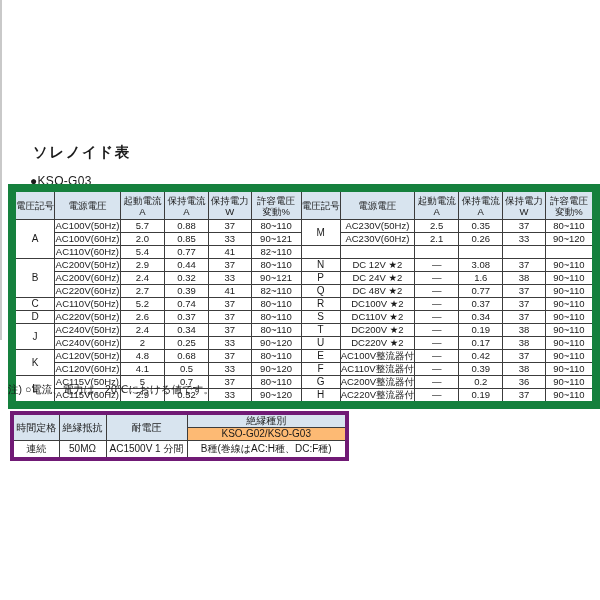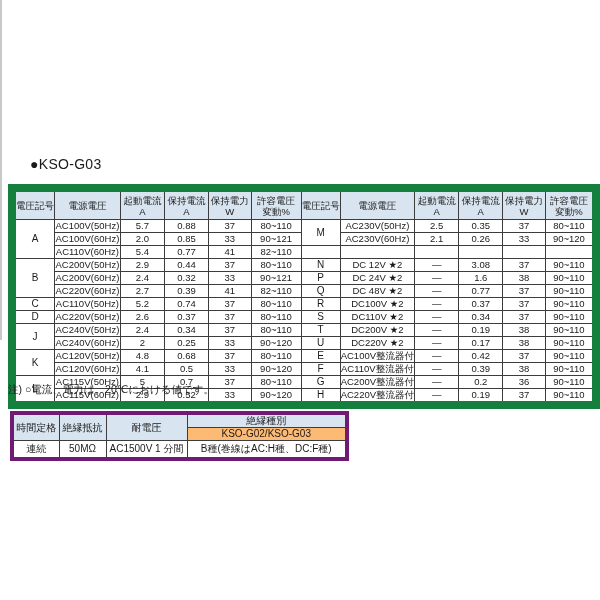--- a/index.html
+++ b/index.html
@@ -3,21 +3,21 @@
 <meta charset="utf-8">
 <style>
   html,body{margin:0;padding:0;}
   body{
     width:600px;height:600px;background:#ffffff;position:relative;overflow:hidden;
     font-family:"Liberation Sans","DejaVu Sans",sans-serif;color:#1a1a1a;
   }
   .screen{position:absolute;inset:0;}
   .edge-artifact{position:absolute;left:0;top:134;width:2px;height:340px;background:#c9c9c9;}
   .title{position:absolute;left:33px;top:143px;font-size:14.5px;font-weight:bold;letter-spacing:1.5px;}
-  .model{position:absolute;left:30px;top:156px;font-size:14px;letter-spacing:.3px;}
+  .model{position:absolute;left:30px;top:174px;font-size:12px;letter-spacing:.3px;}
 
   
   .main-table{position:absolute;left:8px;top:184px;border-collapse:collapse;table-layout:fixed;border:8px solid #15803d;}
   .main-table th,.main-table td{
     border:1px solid #3c3c3c;text-align:center;vertical-align:middle;
     padding:0;font-size:9.5px;white-space:nowrap;overflow:hidden;
   }
   .main-table thead th{background:#d8e4ef;font-weight:normal;height:27px;line-height:11px;}
   .main-table td{height:12px;line-height:12px;}
   .main-table td.sym{font-size:10px;}
@@ -36,20 +36,21 @@
   .spec-table thead th{background:#d8e4ef;font-weight:normal;height:12px;line-height:12px;}
   .spec-table thead th.sub{background:#fdba74;}
   .spec-table td{height:16px;line-height:16px;}
 </style>
 </head>
 <body>
 
 <div class="screen">
   <div class="edge-artifact"></div>
 
+  <div class="title">ソレノイド表</div>
   <div class="model">●KSO-G03</div>
 
   <table class="main-table">
     <colgroup>
       <col style="width:38px">
         <col style="width:66px">
         <col style="width:45px">
         <col style="width:45px">
         <col style="width:43px">
         <col style="width:52px">

